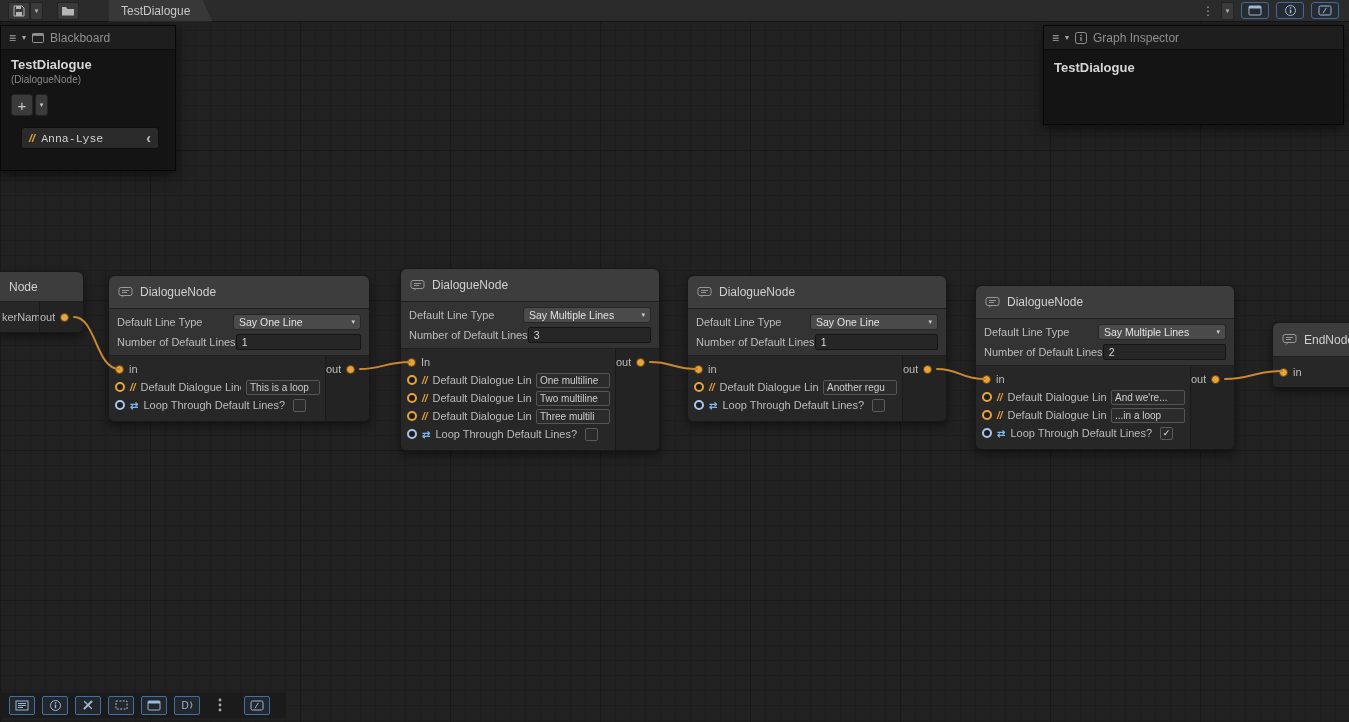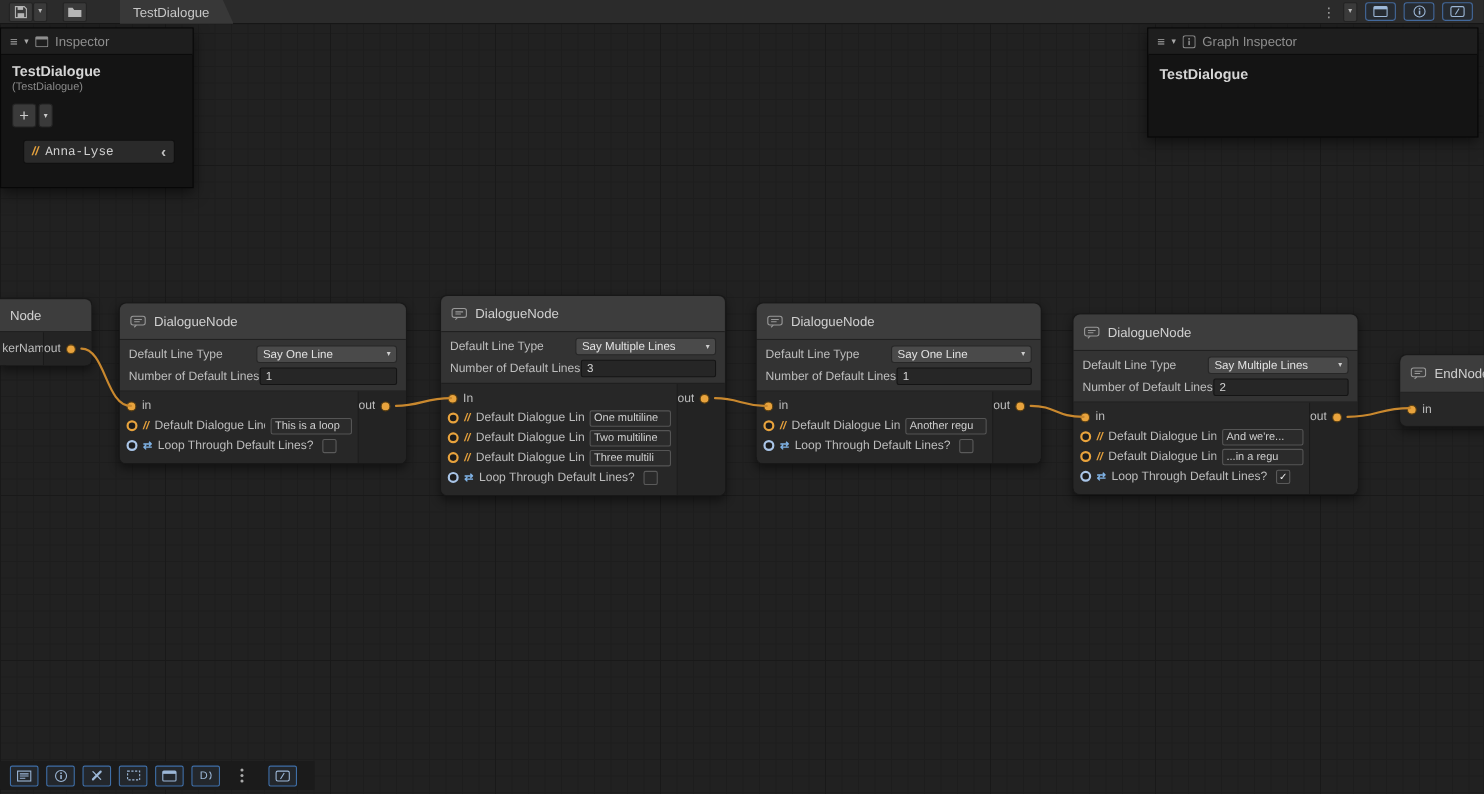--- a/index.html
+++ b/index.html
@@ -397,21 +397,21 @@
           <span class="port-label">Default Dialogue Line 1</span>
           <div class="line-field">
             <span>And we're...</span>
           </div>
         </div>
         <div class="port-row">
           <span class="dot empty"></span>
           <span class="q">//</span>
           <span class="port-label">Default Dialogue Line 2</span>
           <div class="line-field">
-            <span>...in a regu</span>
+            <span>...in a loop</span>
           </div>
         </div>
         <div class="port-row">
           <span class="dot empty blue"></span>
           <span class="loop-ic">⇄</span>
           <span class="port-label">Loop Through Default Lines?</span>
           <span class="checkbox">
             <span>✓</span>
           </span>
         </div>
@@ -445,25 +445,25 @@
   </div>
 
   <div class="panel" style="left:0;top:25px;width:176px;height:146px;">
     <div class="panel-header">
       <span class="glyph">≡</span>
       <span class="glyph" style="font-size:8px;">▾</span>
       <svg width="12" height="10" viewBox="0 0 12 10">
         <rect x="0.5" y="0.5" width="11" height="9" rx="1" fill="none" stroke="#8f8f8f"></rect>
         <rect x="0.5" y="0.5" width="11" height="2.4" fill="#8f8f8f"></rect>
       </svg>
-      <span>Inspector</span>
+      <span>Blackboard</span>
     </div>
     <div class="bb-body">
       <div class="bb-name">TestDialogue</div>
-      <div class="bb-type">(TestDialogue)</div>
+      <div class="bb-type">(DialogueNode)</div>
       <div class="bb-addrow">
         <div class="bb-plus">
           <span>+</span>
         </div>
         <div class="bb-plus-caret">
           <span>▾</span>
         </div>
       </div>
       <div class="bb-field">
         <span class="q" style="font-size:11px;">//</span>

